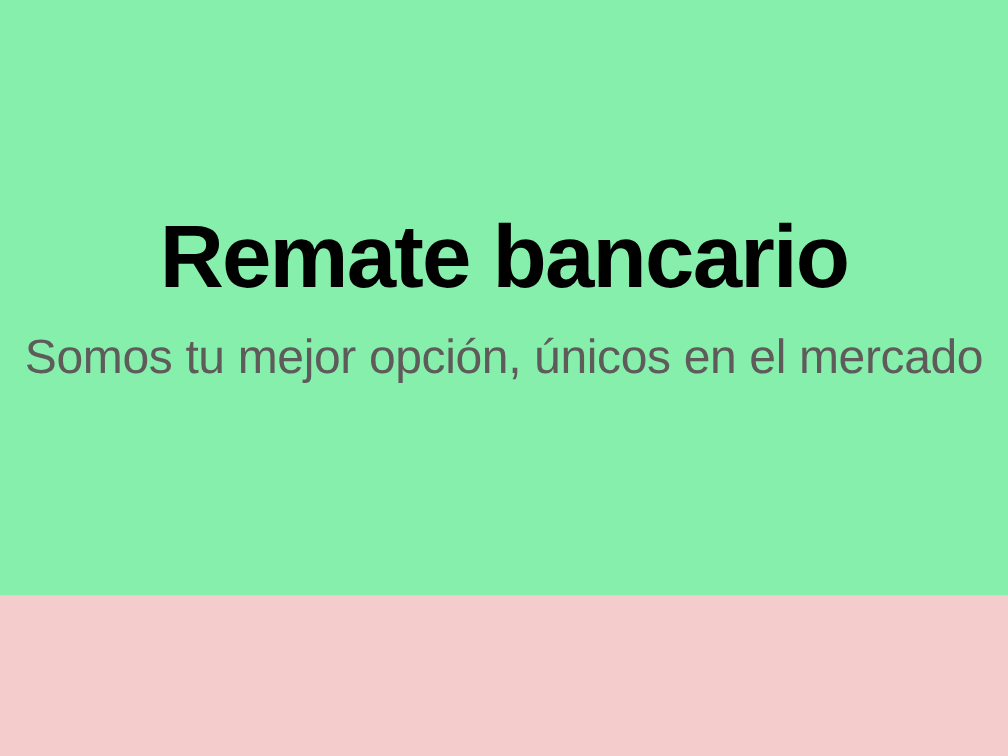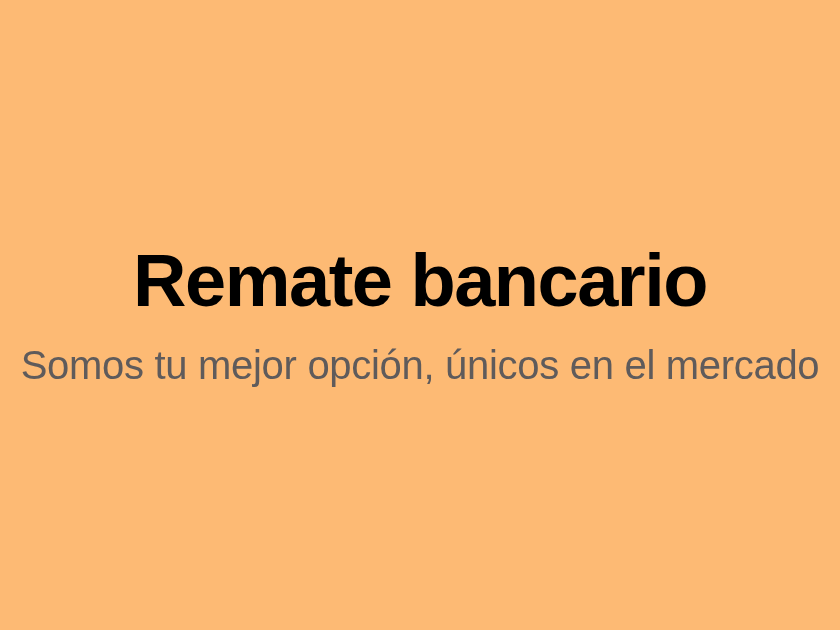--- a/index.html
+++ b/index.html
@@ -11,22 +11,22 @@
     width: 840px;
     height: 630px;
     background: #f4cccc;
     font-family: "Liberation Sans", sans-serif;
     overflow: hidden;
   }
 
   .banner {
     position: relative;
     width: 840px;
-    height: 630px;
-    background: #fdba74;
+    height: 496px;
+    background: #86efac;
     overflow: hidden;
     display: flex;
     flex-direction: column;
     align-items: center;
     justify-content: center;
   }
 
   
   .banner-inner {
     position: absolute;

